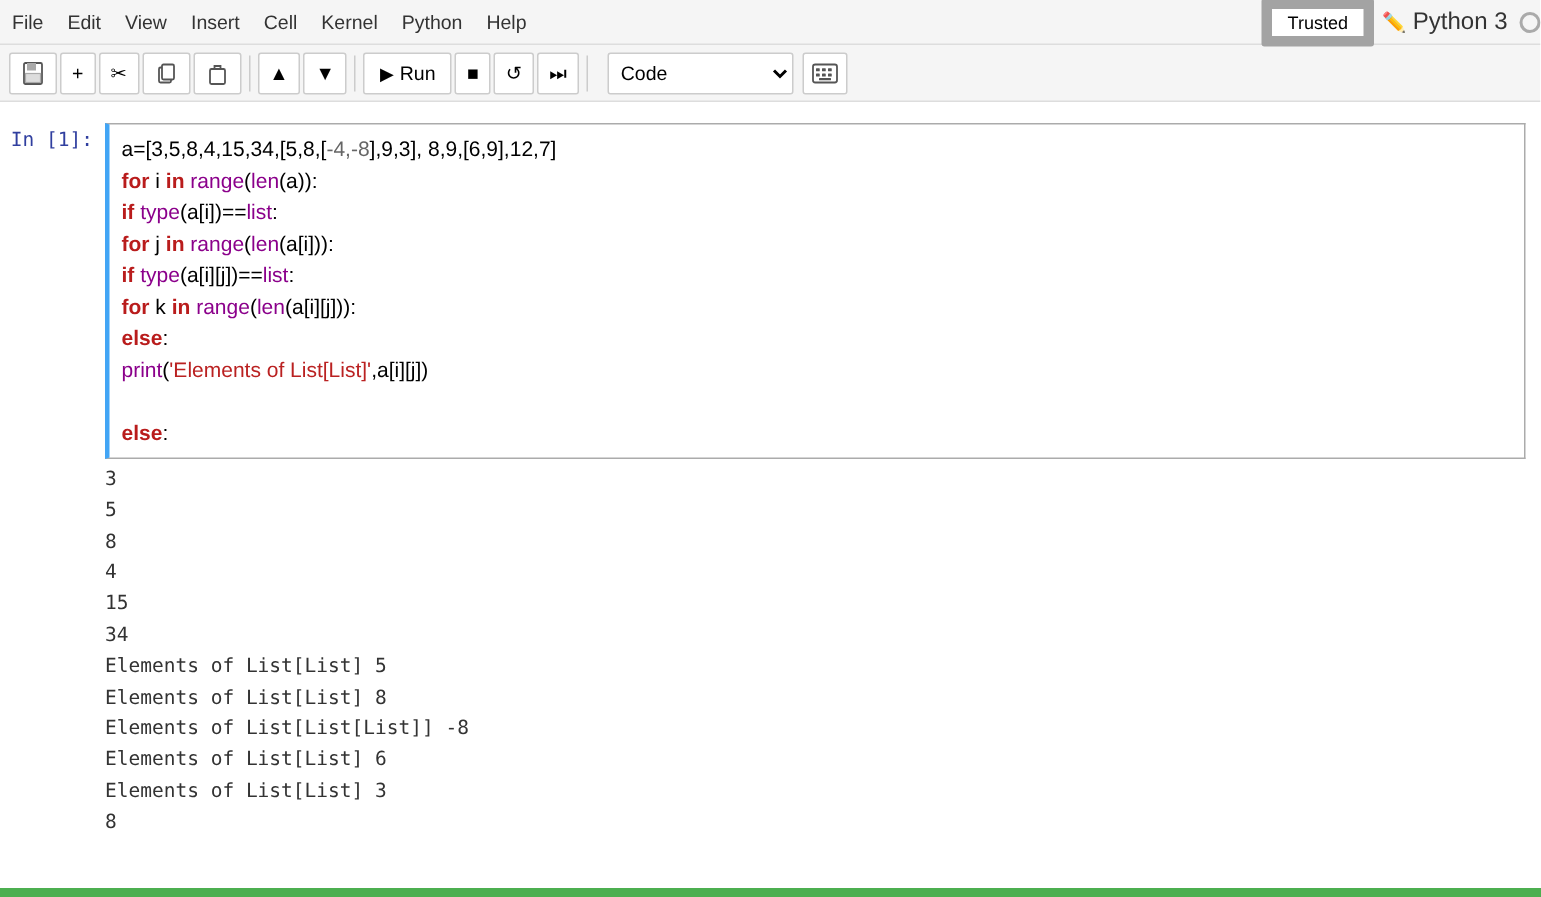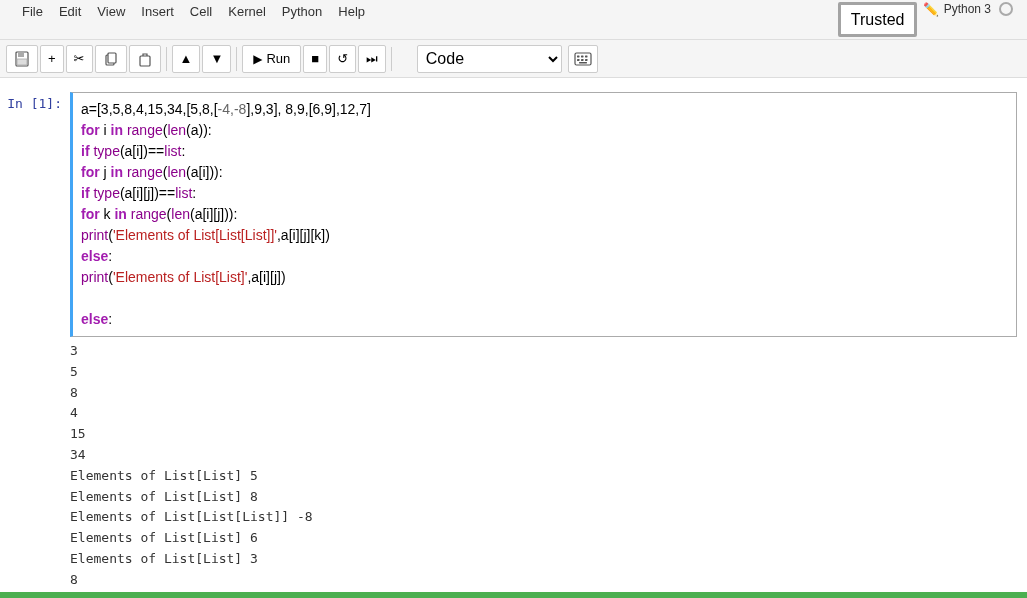--- a/index.html
+++ b/index.html
@@ -1,32 +1,32 @@
 <!DOCTYPE html>
 <html><head>
   <meta charset="utf-8">
   <style>
     * { margin: 0; padding: 0; box-sizing: border-box; }
     body { font-family: Arial, sans-serif; font-size: 13px; background: #fff; color: #333; }
 
     
     #menubar {
-      display: flex; background: #f5f5f5;
-      border-bottom: 1px solid #ddd; padding: 2px 14px; height: 40px;
+      display: flex; align-items: center; background: #f5f5f5;
+      border-bottom: 1px solid #ddd; padding: 2px 0; height: 30px;
     }
     .menu-item {
       padding: 2px 8px; cursor: pointer; font-size: 13px;
     }
     .menu-spacer { flex: 1; }
     .trusted-btn {
-      border: 3px solid #a3a3a3; background: #fff; padding: 2px 10px;
-      font-size: 16px; cursor: pointer; margin-right: 6px; border-radius: 2px;
+      border: 7px solid #a3a3a3; background: #fff; padding: 2px 10px;
+      font-size: 12px; cursor: pointer; margin-right: 6px; border-radius: 2px;
     }
     .kernel-info {
-      font-size: 12px; color: #333; margin-right: 4px;
+      font-size: 16px; color: #333; margin-right: 4px;
     }
     .circle-icon {
       width: 14px; height: 14px; border-radius: 50%; border: 2px solid #aaa;
       display: inline-block; vertical-align: middle; margin-left: 4px;
     }
     .pencil-icon { font-size: 13px; margin-right: 4px; color: #555; }
 
     
     #toolbar {
       display: flex; align-items: center; background: #f5f5f5;
@@ -38,22 +38,22 @@
       display: flex; align-items: center; justify-content: center;
     }
     .tb-separator { width: 1px; background: #ccc; height: 24px; margin: 0 3px; }
     .tb-run {
       border: 1px solid #ccc; background: #fff; padding: 3px 10px;
       font-size: 13px; cursor: pointer; border-radius: 2px; height: 28px;
       display: flex; align-items: center; gap: 4px;
     }
     .cell-type-select {
       height: 28px; border: 1px solid #ccc; background: #fff;
-      font-size: 16px; padding: 2px 4px; border-radius: 2px; cursor: pointer;
-      margin-left: 20px;
+      font-size: 13px; padding: 2px 4px; border-radius: 2px; cursor: pointer;
+      margin-left: 8px;
     }
     .keyboard-icon {
       border: 1px solid #ccc; background: #fff; width: 30px; height: 28px;
       display: flex; align-items: center; justify-content: center;
       border-radius: 2px; cursor: pointer; font-size: 13px; margin-left: 4px;
     }
 
     
     #notebook {
       background: #fff; padding: 10px 0; overflow-y: auto;
@@ -87,21 +87,21 @@
       min-width: 70px; text-align: right; padding-right: 8px;
       font-family: monospace; font-size: 13px; color: #333;
       padding-top: 4px;
     }
     .output-content {
       flex: 1; font-family: monospace; font-size: 13px; color: #333;
       line-height: 1.6; margin-right: 10px; padding: 4px 0;
     }
 
     
-    .kw { color: #a21caf; font-weight: bold; }                      
+    .kw { color: #b91c1c; font-weight: bold; }                      
     .fn { color: #8b008b; }                        
     .str { color: #ba2121; }                       
     .num { color: #666; }                          
     .var { color: #000; }
 
     
     #statusbar {
       position: fixed; bottom: 0; left: 0; right: 0; height: 6px;
       background: #4caf50;
     }
@@ -196,21 +196,20 @@
   <div class="cell-container">
     <div class="cell-row">
       <div class="cell-label">In [1]:</div>
       <div class="cell-input active">
         <div><span class="var">a=[3,5,8,4,15,34,[5,8,[</span><span class="num">-4,-8</span><span class="var">],9,3], 8,9,[6,9],12,7]</span></div>
         <div><span class="kw">for</span><span class="var"> i </span><span class="kw">in</span><span class="var"> </span><span class="fn">range</span><span class="var">(</span><span class="fn">len</span><span class="var">(a)):</span></div>
         <div><span class="var">    </span><span class="kw">if</span><span class="var"> </span><span class="fn">type</span><span class="var">(a[i])==</span><span class="fn">list</span><span class="var">:</span></div>
         <div><span class="var">        </span><span class="kw">for</span><span class="var"> j </span><span class="kw">in</span><span class="var"> </span><span class="fn">range</span><span class="var">(</span><span class="fn">len</span><span class="var">(a[i])):</span></div>
         <div><span class="var">            </span><span class="kw">if</span><span class="var"> </span><span class="fn">type</span><span class="var">(a[i][j])==</span><span class="fn">list</span><span class="var">:</span></div>
         <div><span class="var">                </span><span class="kw">for</span><span class="var"> k </span><span class="kw">in</span><span class="var"> </span><span class="fn">range</span><span class="var">(</span><span class="fn">len</span><span class="var">(a[i][j])):</span></div>
-        <div><span class="var">                    </span><span class="fn">print</span><span class="var">(</span><span class="str">'Elements of List[List[List]]'</span><span class="var">,a[i][j][k])</span></div>
         <div><span class="var">            </span><span class="kw">else</span><span class="var">:</span></div>
         <div><span class="var">                </span><span class="fn">print</span><span class="var">(</span><span class="str">'Elements of List[List]'</span><span class="var">,a[i][j])</span></div>
         <div>&nbsp;</div>
         <div><span class="var">    </span><span class="kw">else</span><span class="var">:</span></div>
       </div>
     </div>
 
     <div class="output-row">
       <div class="output-label"></div>
       <div class="output-content">

